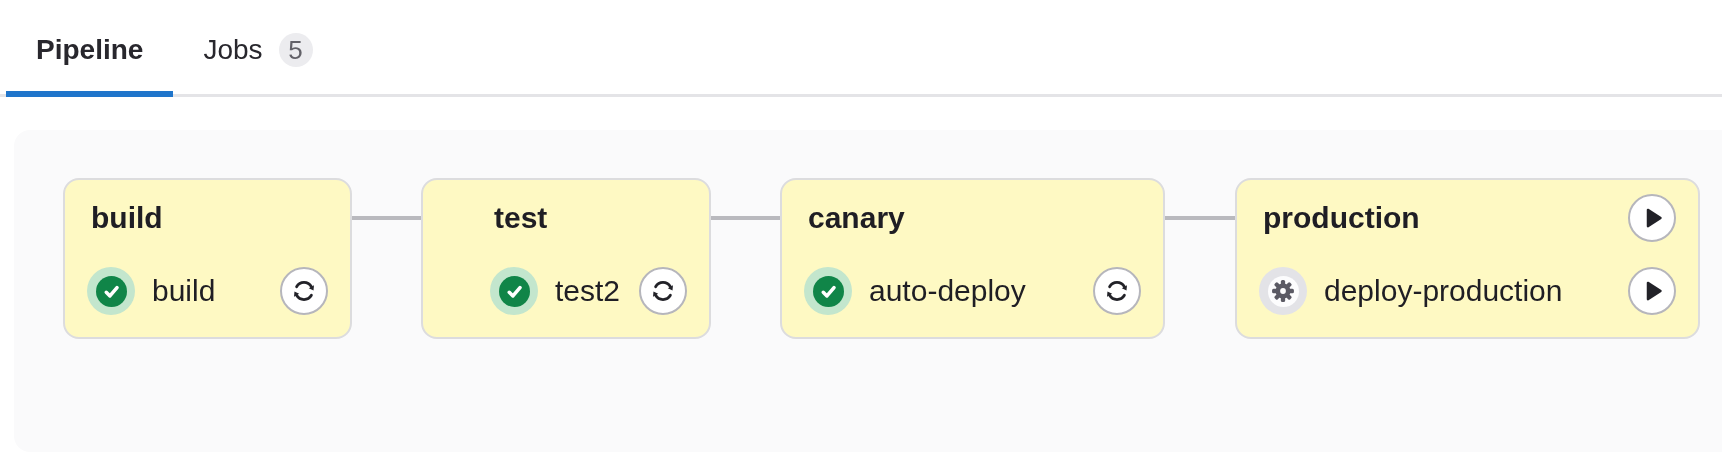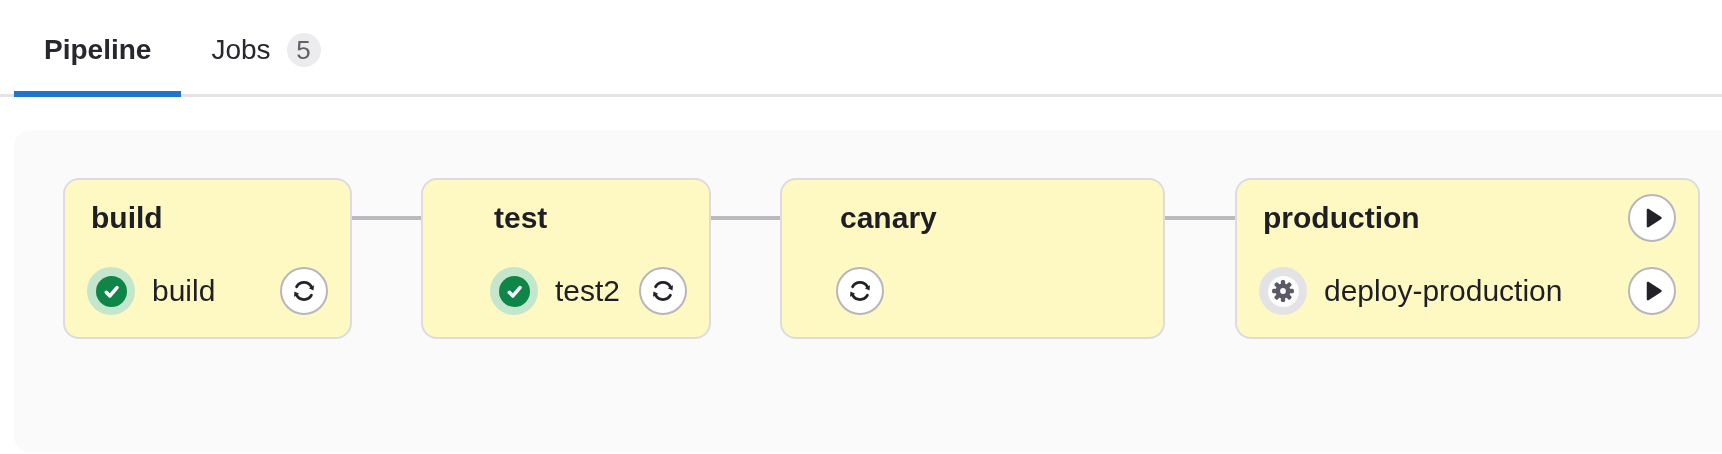--- a/index.html
+++ b/index.html
@@ -8,21 +8,21 @@
     background:#ffffff;
     font-family:"Liberation Sans",sans-serif;
     position:relative;overflow:hidden;
     color:#1f1e24;
   }
   
   .tabs{
     display:flex;align-items:stretch;
     height:94px;
     border-bottom:3px solid #e4e4e7;
-    padding-left:14px;background:#fff;
+    padding-left:6px;background:#fff;
   }
   .tab{
     display:flex;align-items:center;gap:16px;
     padding:9px 30px 0;
     border-bottom:6px solid transparent;
     margin-bottom:-3px;
     font-size:28px;color:#28272d;cursor:pointer;
     white-space:nowrap;
   }
   .tab.active{border-bottom-color:#1f75cb;font-weight:700;}
@@ -41,21 +41,21 @@
   }
   .stage-card{
     position:absolute;top:48px;
     background:#fef9c3;
     border:2px solid #dcdcde;
     border-radius:16px;
     box-sizing:border-box;
   }
   .stage-0{left:49px;width:289px;}
   .stage-1{left:407px;width:290px;padding-left:45px;}
-  .stage-2{left:766px;width:385px;padding-left:32px;}
+  .stage-2{left:766px;width:385px;}
   .stage-3{left:1221px;width:465px;}
   .connector{position:absolute;top:86px;height:4px;background:#b9b9be;}
   .connector-0{left:338px;width:69px;}
   .connector-1{left:697px;width:69px;}
   .connector-2{left:1151px;width:70px;}
   
   .stage-header{
     display:flex;align-items:center;justify-content:space-between;
     margin:14px 22px 0 26px;min-height:48px;
   }
@@ -168,20 +168,30 @@
         </div>
       </div>
     </div>
     <div class="connector connector-1"></div>
     <div class="stage-card stage-2">
       <div class="stage-header">
         <div class="stage-title">canary</div>
       </div>
       <div class="jobs-list">
         <div class="job-row">
+          <div class="job-link">
+            <span class="status-halo success">
+              <span class="status-core">
+                <svg viewBox="0 0 16 16">
+                  <path d="M4 8.6 6.8 11.4 12.2 5" fill="none" stroke="#ffffff" stroke-width="2.7" stroke-linecap="round" stroke-linejoin="round"></path>
+                </svg>
+              </span>
+            </span>
+            <span class="job-name">auto-deploy</span>
+          </div>
           <button class="action-btn">
             <span class="action-icon">
               <svg viewBox="0 0 28 28">
                 <g stroke="#222228" stroke-width="2.6" fill="none" stroke-linecap="round">
                   <path d="M7.1 10 A 8 8 0 0 1 20.9 10"></path>
                   <path d="M20.9 18 A 8 8 0 0 1 7.1 18"></path>
                 </g>
                 <g fill="#222228">
                   <polygon points="22.9,13.5 23.3,8.6 18.5,11.4"></polygon>
                   <polygon points="5.1,14.5 4.7,19.4 9.5,16.6"></polygon>

